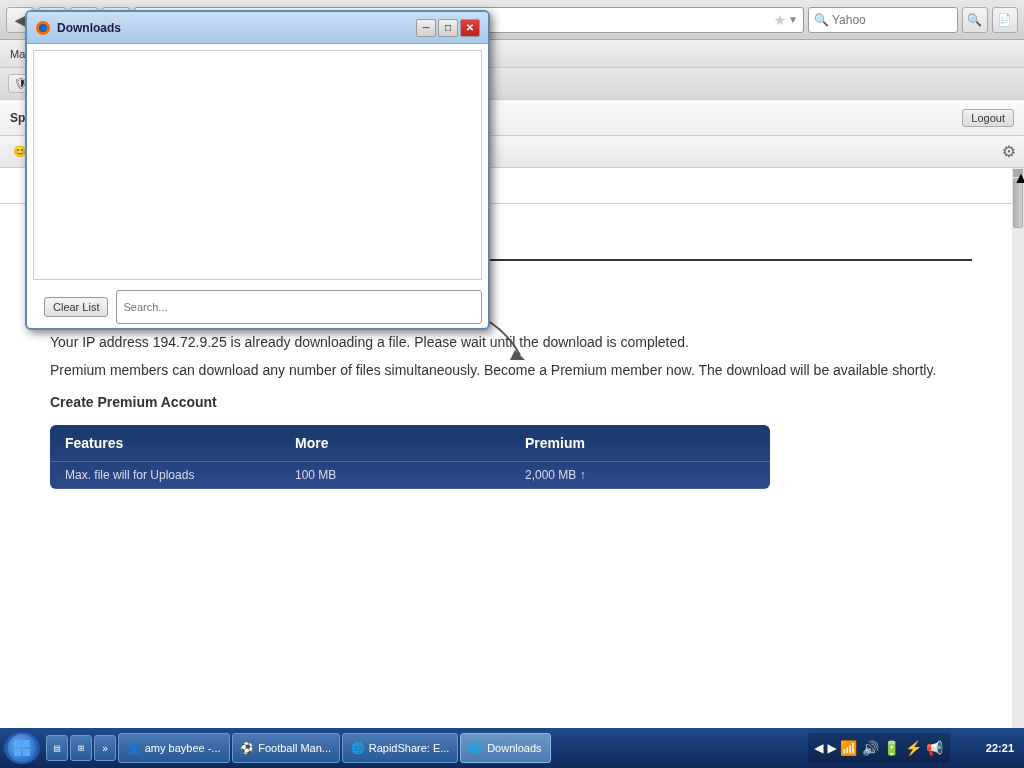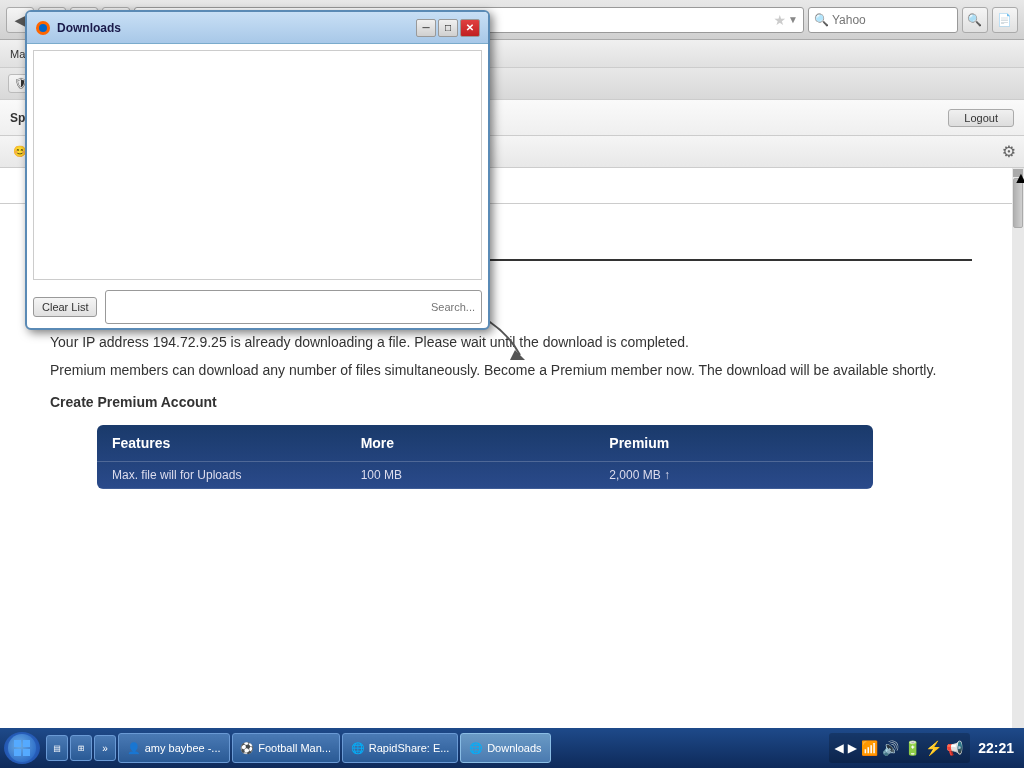--- a/index.html
+++ b/index.html
@@ -162,21 +162,21 @@
       align-items: center;
       gap: 8px;
     }
 
     .user-name { font-weight: bold; color: #333; font-size: 12px; }
     .user-status { font-size: 11px; color: #555; }
     .logout-btn {
       background: linear-gradient(to bottom, #f0f0f0, #ddd);
       border: 1px solid #aaa;
       border-radius: 3px;
-      padding: 2px 15px;
+      padding: 2px 8px;
       cursor: pointer;
       font-size: 11px;
       color: #333;
     }
 
     
     .emoticons-toolbar {
       height: 32px;
       background: linear-gradient(to bottom, #f5f5f5, #e8e8e8);
       display: flex;
@@ -193,25 +193,24 @@
       gap: 3px;
       cursor: pointer;
       padding: 2px 5px;
       border-radius: 3px;
       font-size: 11px;
       color: #333;
     }
 
     
     .features-table {
-      width: 776px;
+      width: 720px;
       background: linear-gradient(to bottom, #1a3a6b, #2a4a8b);
       border-radius: 6px;
       overflow: hidden;
-      margin-left: 47px;
     }
 
     .features-header {
       display: grid;
       grid-template-columns: 1fr 1fr 1fr;
       padding: 10px 15px;
       border-bottom: 1px solid rgba(255,255,255,0.2);
     }
 
     .features-header-cell {
@@ -293,41 +292,41 @@
       background: white;
       border: 1px solid #ccc;
       margin: 6px;
     }
 
     .popup-footer {
       display: flex;
       align-items: center;
       padding: 4px 6px;
       gap: 8px;
+      margin-left: 11px;
     }
 
     .clear-list-btn {
       background: linear-gradient(to bottom, #f5f5f5, #e0e0e0);
       border: 1px solid #999;
       border-radius: 3px;
       padding: 3px 8px;
       cursor: pointer;
       font-size: 11px;
       color: #333;
     }
 
     .popup-search {
       flex: 1;
       height: 22px;
       border: 1px solid #999;
       border-radius: 3px;
       padding: 16px 6px;
       font-size: 11px;
       color: #999;
-      text-align: right;
     }
 
     
     .taskbar {
       position: absolute;
       bottom: 0;
       left: 0;
       right: 0;
       height: 40px;
       background: linear-gradient(to bottom, #1e4a8a, #0e2a5a);
@@ -387,23 +386,24 @@
       align-items: center;
       gap: 4px;
       padding: 0 6px;
       height: 30px;
       background: rgba(0,0,0,0.2);
       border-radius: 3px;
     }
 
     .taskbar-clock {
       color: white;
-      font-size: 14px;
+      font-size: 11px;
       text-align: center;
       padding: 0 6px;
+      margin-left: 28px;
     }
 
     .clock-time { font-weight: bold; }
   </style>
 </head>
 <body>
 
 <div class="desktop">
 
   <div style="position:absolute;top:0;left:0;right:0;bottom:40px;background:#f0f0f0;">

